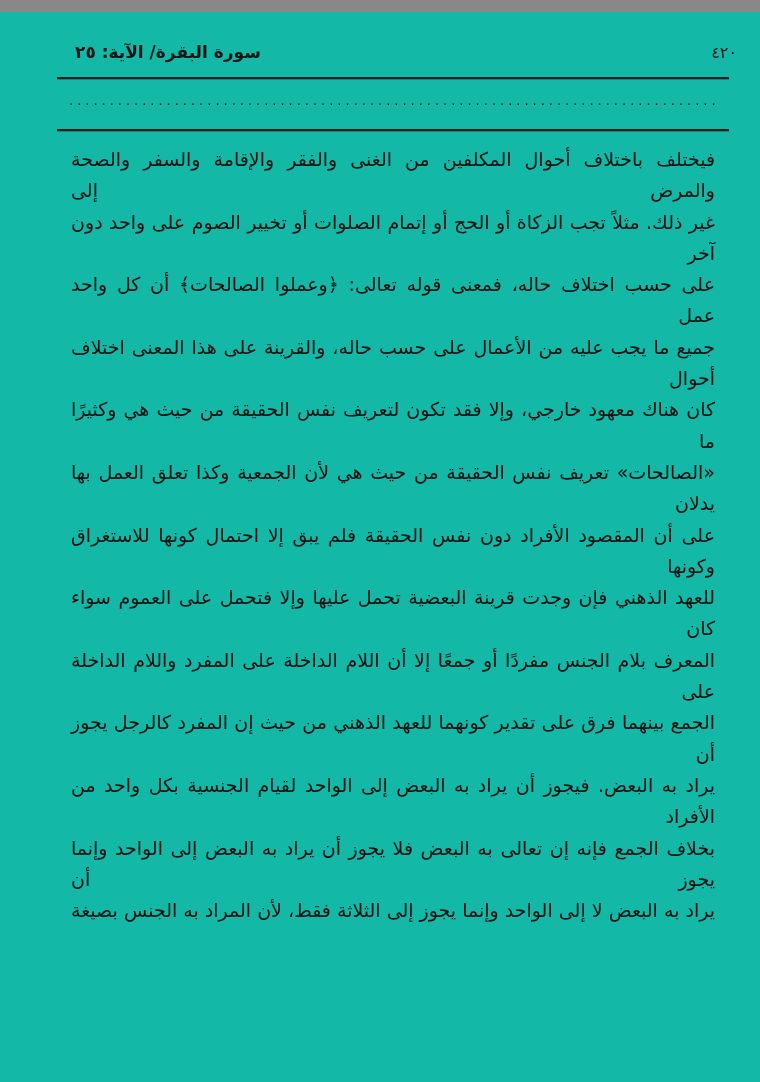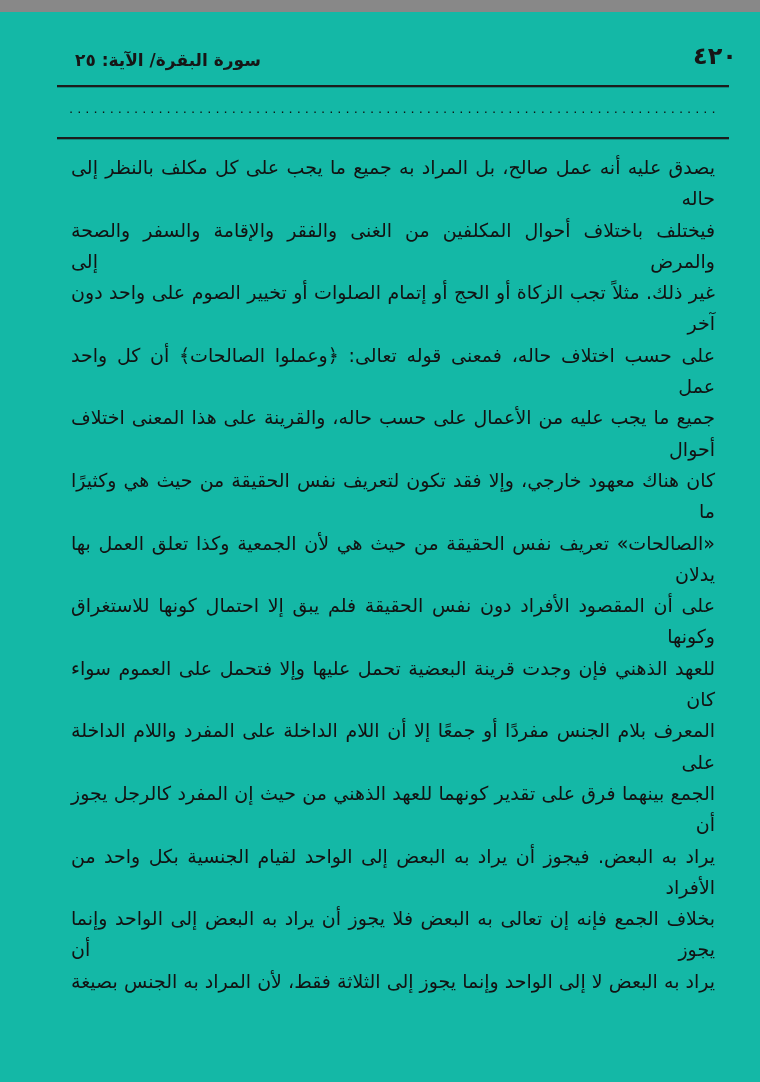--- a/index.html
+++ b/index.html
@@ -11,21 +11,21 @@
     padding-left:13px;
   }
   .header{
     display:flex;justify-content:space-between;align-items:flex-end;
     margin:30px 36px 0 62px;direction:ltr;
   }
   .header .htitle{
     font-size:17px;font-weight:700;direction:rtl;letter-spacing:0;
   }
   .header .hpage{
-    font-size:24px;font-weight:700;direction:rtl;
+    font-size:16px;font-weight:400;direction:rtl;
   }
   .rule{
     height:2px;background:#1c1c1c;margin:0 44px;
     box-shadow:0 1px 0 rgba(0,0,0,0.25);
   }
   .rule-top{margin-top:15px;}
   .rule-mid{margin-top:18px;}
   .dots{
     margin:16px 56px 0 56px;height:16px;line-height:12px;
     font-size:13px;letter-spacing:4px;color:#111;
@@ -51,21 +51,20 @@
     <span class="hpage">٤٢٠</span>
   </div>
 
   <div class="rule rule-top"></div>
 
   <div class="dots">........................................................................................................................</div>
 
   <div class="rule rule-mid"></div>
 
   <div class="body">
-      <div class="line"><span class="">يصدق عليه أنه عمل صالح، بل المراد به جميع ما يجب على كل مكلف بالنظر إلى حاله</span></div>
       <div class="line"><span class="">فيختلف باختلاف أحوال المكلفين من الغنى والفقر والإقامة والسفر والصحة والمرض إلى</span></div>
       <div class="line"><span class="">غير ذلك. مثلاً تجب الزكاة أو الحج أو إتمام الصلوات أو تخيير الصوم على واحد دون آخر</span></div>
       <div class="line"><span class="">على حسب اختلاف حاله، فمعنى قوله تعالى: ﴿وعملوا الصالحات﴾ أن كل واحد عمل</span></div>
       <div class="line"><span class="">جميع ما يجب عليه من الأعمال على حسب حاله، والقرينة على هذا المعنى اختلاف أحوال</span></div>
       <div class="line"><span class="">كان هناك معهود خارجي، وإلا فقد تكون لتعريف نفس الحقيقة من حيث هي وكثيرًا ما</span></div>
       <div class="line"><span class="">«الصالحات» تعريف نفس الحقيقة من حيث هي لأن الجمعية وكذا تعلق العمل بها يدلان</span></div>
       <div class="line"><span class="">على أن المقصود الأفراد دون نفس الحقيقة فلم يبق إلا احتمال كونها للاستغراق وكونها</span></div>
       <div class="line"><span class="">للعهد الذهني فإن وجدت قرينة البعضية تحمل عليها وإلا فتحمل على العموم سواء كان</span></div>
       <div class="line"><span class="">المعرف بلام الجنس مفردًا أو جمعًا إلا أن اللام الداخلة على المفرد واللام الداخلة على</span></div>
       <div class="line"><span class="">الجمع بينهما فرق على تقدير كونهما للعهد الذهني من حيث إن المفرد كالرجل يجوز أن</span></div>

